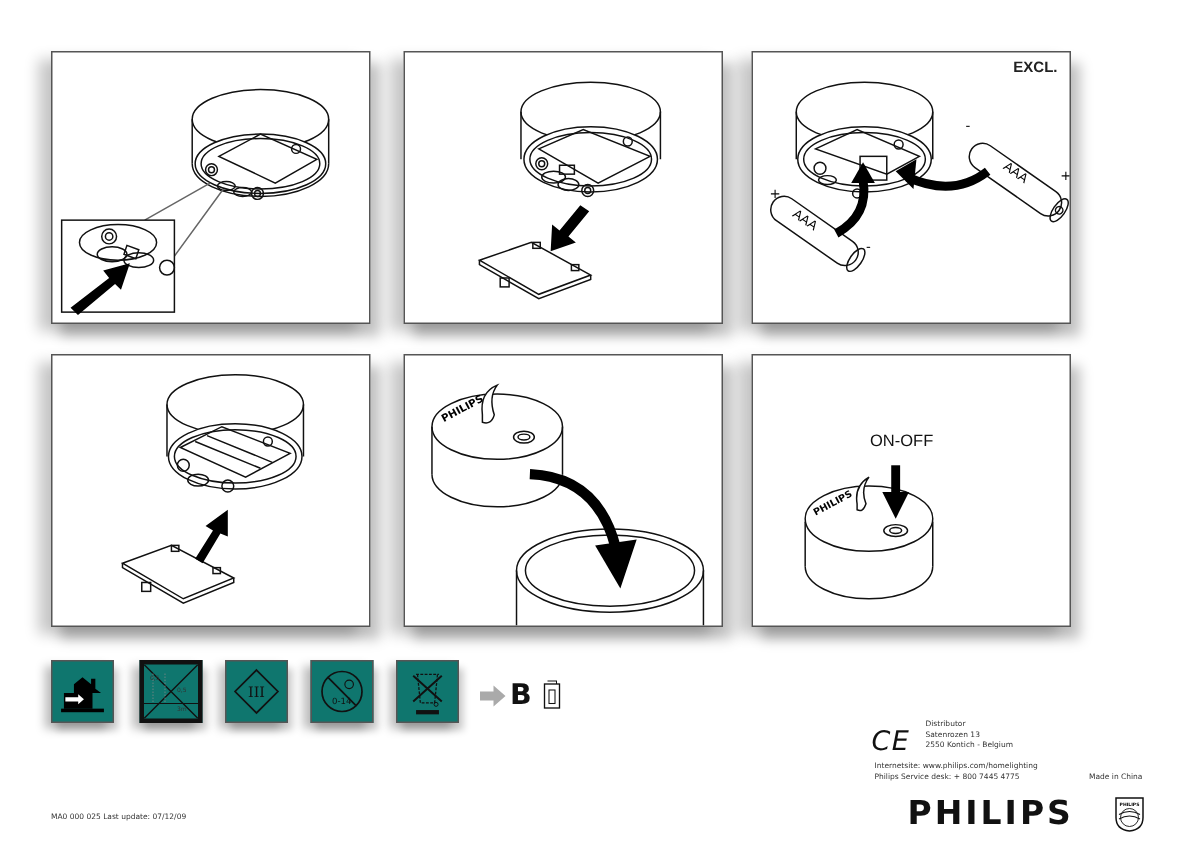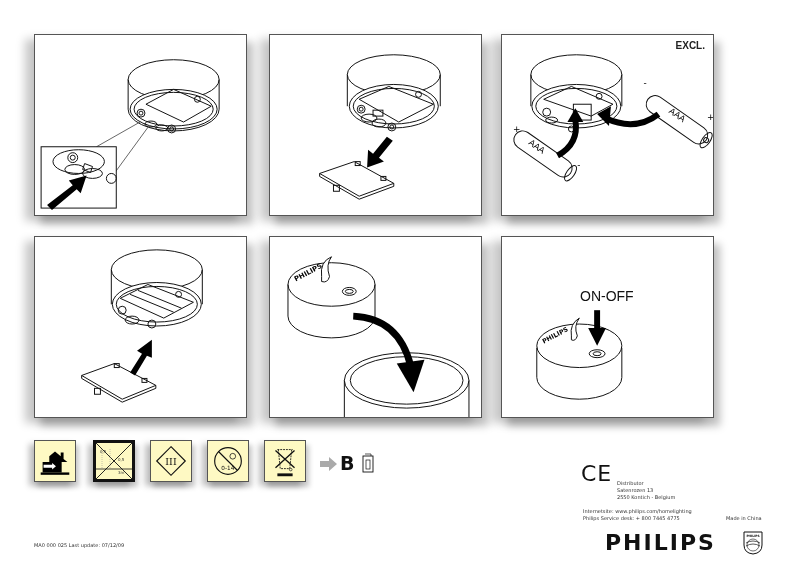--- a/index.html
+++ b/index.html
@@ -1,27 +1,27 @@
 <!DOCTYPE html>
 <html><head>
 <meta charset="utf-8">
 <style>
   html, body { margin:0; padding:0; }
   body { width:802px; height:567px; background:#ffffff; position:relative; overflow:hidden;
          font-family:"DejaVu Sans", sans-serif; color:#111; }
   .panel { position:absolute; width:213px; height:182px; border:1.5px solid #555; background:#fff;
            box-shadow:-9px 5px 9px rgba(0,0,0,0.22), 6px 8px 8px rgba(0,0,0,0.25); box-sizing:border-box; }
   .panel svg { position:absolute; left:0; top:0; width:100%; height:100%; }
-  .sym { position:absolute; width:42px; height:42px; border:1.5px solid #555; background:#fef9c3; box-sizing:border-box;
+  .sym { position:absolute; width:42px; height:42px; border:1.5px solid #555; background:#0f766e; box-sizing:border-box;
          box-shadow:-5px 4px 6px rgba(0,0,0,0.25), 3px 5px 5px rgba(0,0,0,0.22); }
   .sym svg { width:100%; height:100%; display:block; }
   .tiny { position:absolute; font-size:5px; color:#333; line-height:7px; font-family:"DejaVu Sans", sans-serif; }
   .philips-word { position:absolute; font-family:"DejaVu Sans", sans-serif; font-weight:bold; font-size:22px; letter-spacing:2px; color:#111; }
   .excl { position:absolute; font-size:10px; color:#222; font-family:"Liberation Sans", sans-serif; }
-  .onoff { position:absolute; font-size:14px; color:#111; font-family:"Liberation Sans", sans-serif;text-align:center; }
+  .onoff { position:absolute; font-size:11px; color:#111; font-family:"Liberation Sans", sans-serif;text-align:center; }
 </style>
 </head>
 <body>
 
 <div class="panel" style="left:34px; top:34px;">
   <svg viewBox="0 0 213 182">
     <g fill="none" stroke="#111" stroke-width="1">
 
       <ellipse cx="140" cy="45" rx="46" ry="20" fill="#fff"></ellipse>
       <path d="M94 45 L94 75 M186 45 L186 75"></path>
@@ -229,21 +229,21 @@
   <span style="position:absolute; left:20px; top:0px; font-weight:bold; font-size:19px; font-family:'DejaVu Sans', sans-serif; line-height:22px;">B</span>
   <svg viewBox="0 0 12 20" width="12" height="20" style="position:absolute; left:42px; top:1px;">
     <rect x="1" y="3" width="10" height="16" fill="none" stroke="#111" stroke-width="0.9"></rect>
     <path d="M3 1 L9 1 L9 3" fill="none" stroke="#111" stroke-width="0.7"></path>
     <rect x="4" y="7" width="4" height="9" fill="none" stroke="#111" stroke-width="0.7"></rect>
   </svg>
 </div>
 
 <span class="tiny" style="left:34px; top:542px;">MA0 000 025 Last update: 07/12/09</span>
 
-<span style="position:absolute; left:581px; top:462px; font-size:22px; letter-spacing:1px; font-family:'DejaVu Sans', sans-serif; line-height:24px;">CE</span>
+<span style="position:absolute; left:581px; top:483px; font-size:18px; letter-spacing:1px; font-family:'DejaVu Sans', sans-serif; line-height:24px;font-style:italic;">CE</span>
 
 <span class="tiny" style="left:617px; top:480px;">Distributor</span>
 <span class="tiny" style="left:617px; top:487px;">Satenrozen 13</span>
 <span class="tiny" style="left:617px; top:494px;">2550 Kontich - Belgium</span>
 
 <span class="tiny" style="left:583px; top:508px;">Internetsite: www.philips.com/homelighting</span>
 <span class="tiny" style="left:583px; top:515px;">Philips Service desk: + 800 7445 4775</span>
 <span class="tiny" style="left:726px; top:515px;">Made in China</span>
 
 <span class="philips-word" style="left:605px; top:530px;">PHILIPS</span>

